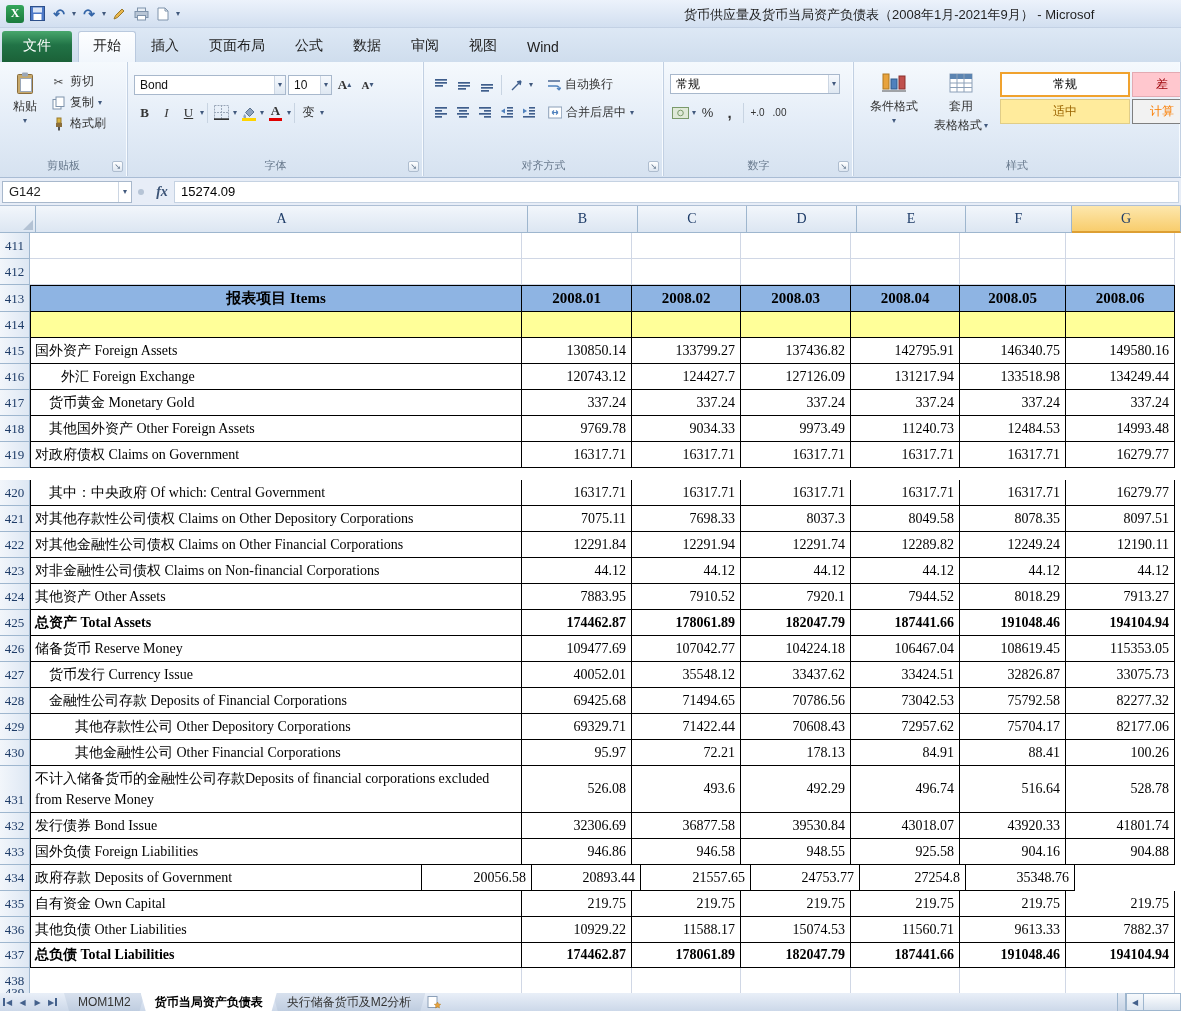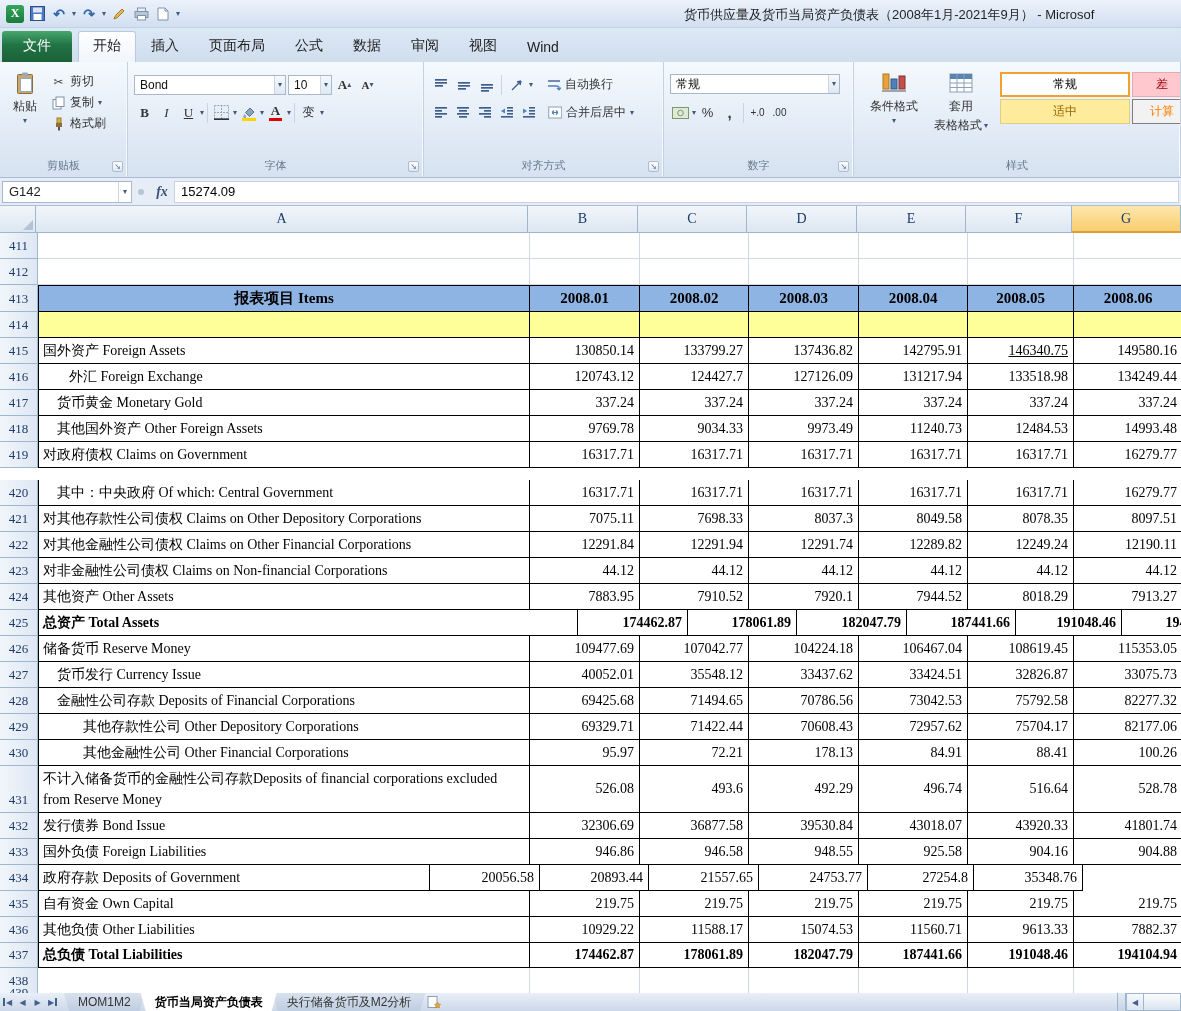--- a/index.html
+++ b/index.html
@@ -55,21 +55,21 @@
 .fvalue{flex:1;height:22px;background:#fff;border:1px solid #c5d2e2;display:flex;align-items:center;padding-left:6px;font-size:13px;color:#000}
 
 .grid{position:absolute;top:206px;left:0;width:1181px;height:787px;background:#fff;overflow:hidden}
 .colheads{display:flex;height:27px}
 .corner{width:36px;flex:0 0 auto;background:linear-gradient(#f2f6fb,#dce6f2);border-right:1px solid #9eb6ce;border-bottom:1px solid #9eb6ce;position:relative}
 .corner::after{content:"";position:absolute;right:2px;bottom:2px;border-left:10px solid transparent;border-bottom:10px solid #b3c2d4}
 .colhead{flex:0 0 auto;border-right:1px solid #9eb6ce;border-bottom:1px solid #9eb6ce;background:linear-gradient(#f2f6fb,#dce6f2);display:flex;align-items:center;justify-content:center;font-family:"Liberation Serif",serif;font-size:14px;color:#1e3c68}
 .colhead.sel{background:linear-gradient(#fde7ad,#f8cd6d);border-bottom:2px solid #dd9f33}
 .rows{height:760px;overflow:hidden}
 .grow{display:flex}
-.rowhead{width:38px;flex:0 0 auto;border-right:1px solid #9eb6ce;border-bottom:1px solid #9eb6ce;background:linear-gradient(90deg,#f2f6fb,#dde7f3);display:flex;align-items:flex-end;justify-content:center;font-family:"Liberation Serif",serif;font-size:13px;color:#1e3c68;padding-bottom:4px}
+.rowhead{width:30px;flex:0 0 auto;border-right:1px solid #9eb6ce;border-bottom:1px solid #9eb6ce;background:linear-gradient(90deg,#f2f6fb,#dde7f3);display:flex;align-items:flex-end;justify-content:center;font-family:"Liberation Serif",serif;font-size:13px;color:#1e3c68;padding-bottom:4px}
 .cell{flex:0 0 auto;border-right:1px solid #d0d7e5;border-bottom:1px solid #d0d7e5;display:flex;align-items:center;font-family:"Liberation Serif",serif;font-size:14px;color:#000;overflow:hidden}
 .cell.tb{border-right-color:#000;border-bottom-color:#000}
 .cell.firstcol{border-left:1px solid #000}
 .cell.toprow{border-top:1px solid #000}
 .cell.hdr{background:#8eb4e3;font-weight:bold;justify-content:center;font-size:15px}
 .cell.spacer{background:#ffff99}
 .cell.num{justify-content:flex-end;padding-right:5px}
 .cell.lbl{padding-left:4px;white-space:nowrap}
 .cell.wrap{white-space:normal;line-height:21px;padding-top:2px;padding-bottom:2px;padding-right:12px}
 .cell.bold{font-weight:bold}
@@ -487,21 +487,21 @@
           <div class="cell tb spacer" style="width: 106px;"></div>
           <div class="cell tb spacer" style="width: 109px;"></div>
         </div>
         <div class="grow" style="height: 26px;">
           <div class="rowhead">415</div>
           <div class="cell tb firstcol lbl" style="width: 492px; padding-left: 4px;">国外资产  Foreign Assets</div>
           <div class="cell tb num" style="width: 110px;">130850.14</div>
           <div class="cell tb num" style="width: 109px;">133799.27</div>
           <div class="cell tb num" style="width: 110px;">137436.82</div>
           <div class="cell tb num" style="width: 109px;">142795.91</div>
-          <div class="cell tb num" style="width: 106px; text-decoration: underline;">146340.75</div>
+          <div class="cell tb num" style="width: 106px;">146340.75</div>
           <div class="cell tb num" style="width: 109px;">149580.16</div>
         </div>
         <div class="grow" style="height: 26px;">
           <div class="rowhead">416</div>
           <div class="cell tb firstcol lbl" style="width: 492px; padding-left: 30px;">外汇  Foreign Exchange</div>
           <div class="cell tb num" style="width: 110px;">120743.12</div>
           <div class="cell tb num" style="width: 109px;">124427.7</div>
           <div class="cell tb num" style="width: 110px;">127126.09</div>
           <div class="cell tb num" style="width: 109px;">131217.94</div>
           <div class="cell tb num" style="width: 106px;">133518.98</div>
@@ -582,21 +582,21 @@
           <div class="cell tb firstcol lbl" style="width: 492px; padding-left: 4px;">其他资产  Other Assets</div>
           <div class="cell tb num" style="width: 110px;">7883.95</div>
           <div class="cell tb num" style="width: 109px;">7910.52</div>
           <div class="cell tb num" style="width: 110px;">7920.1</div>
           <div class="cell tb num" style="width: 109px;">7944.52</div>
           <div class="cell tb num" style="width: 106px;">8018.29</div>
           <div class="cell tb num" style="width: 109px;">7913.27</div>
         </div>
         <div class="grow" style="height: 26px;">
           <div class="rowhead">425</div>
-          <div class="cell tb firstcol lbl bold" style="width: 540px; padding-left: 4px;">总资产  Total Assets</div>
+          <div class="cell tb firstcol lbl bold" style="width: 492px; padding-left: 4px;">总资产  Total Assets</div>
           <div class="cell tb num bold" style="width: 110px;">174462.87</div>
           <div class="cell tb num bold" style="width: 109px;">178061.89</div>
           <div class="cell tb num bold" style="width: 110px;">182047.79</div>
           <div class="cell tb num bold" style="width: 109px;">187441.66</div>
           <div class="cell tb num bold" style="width: 106px;">191048.46</div>
           <div class="cell tb num bold" style="width: 109px;">194104.94</div>
         </div>
         <div class="grow" style="height: 26px;">
           <div class="rowhead">426</div>
           <div class="cell tb firstcol lbl" style="width: 492px; padding-left: 4px;">储备货币  Reserve Money</div>

